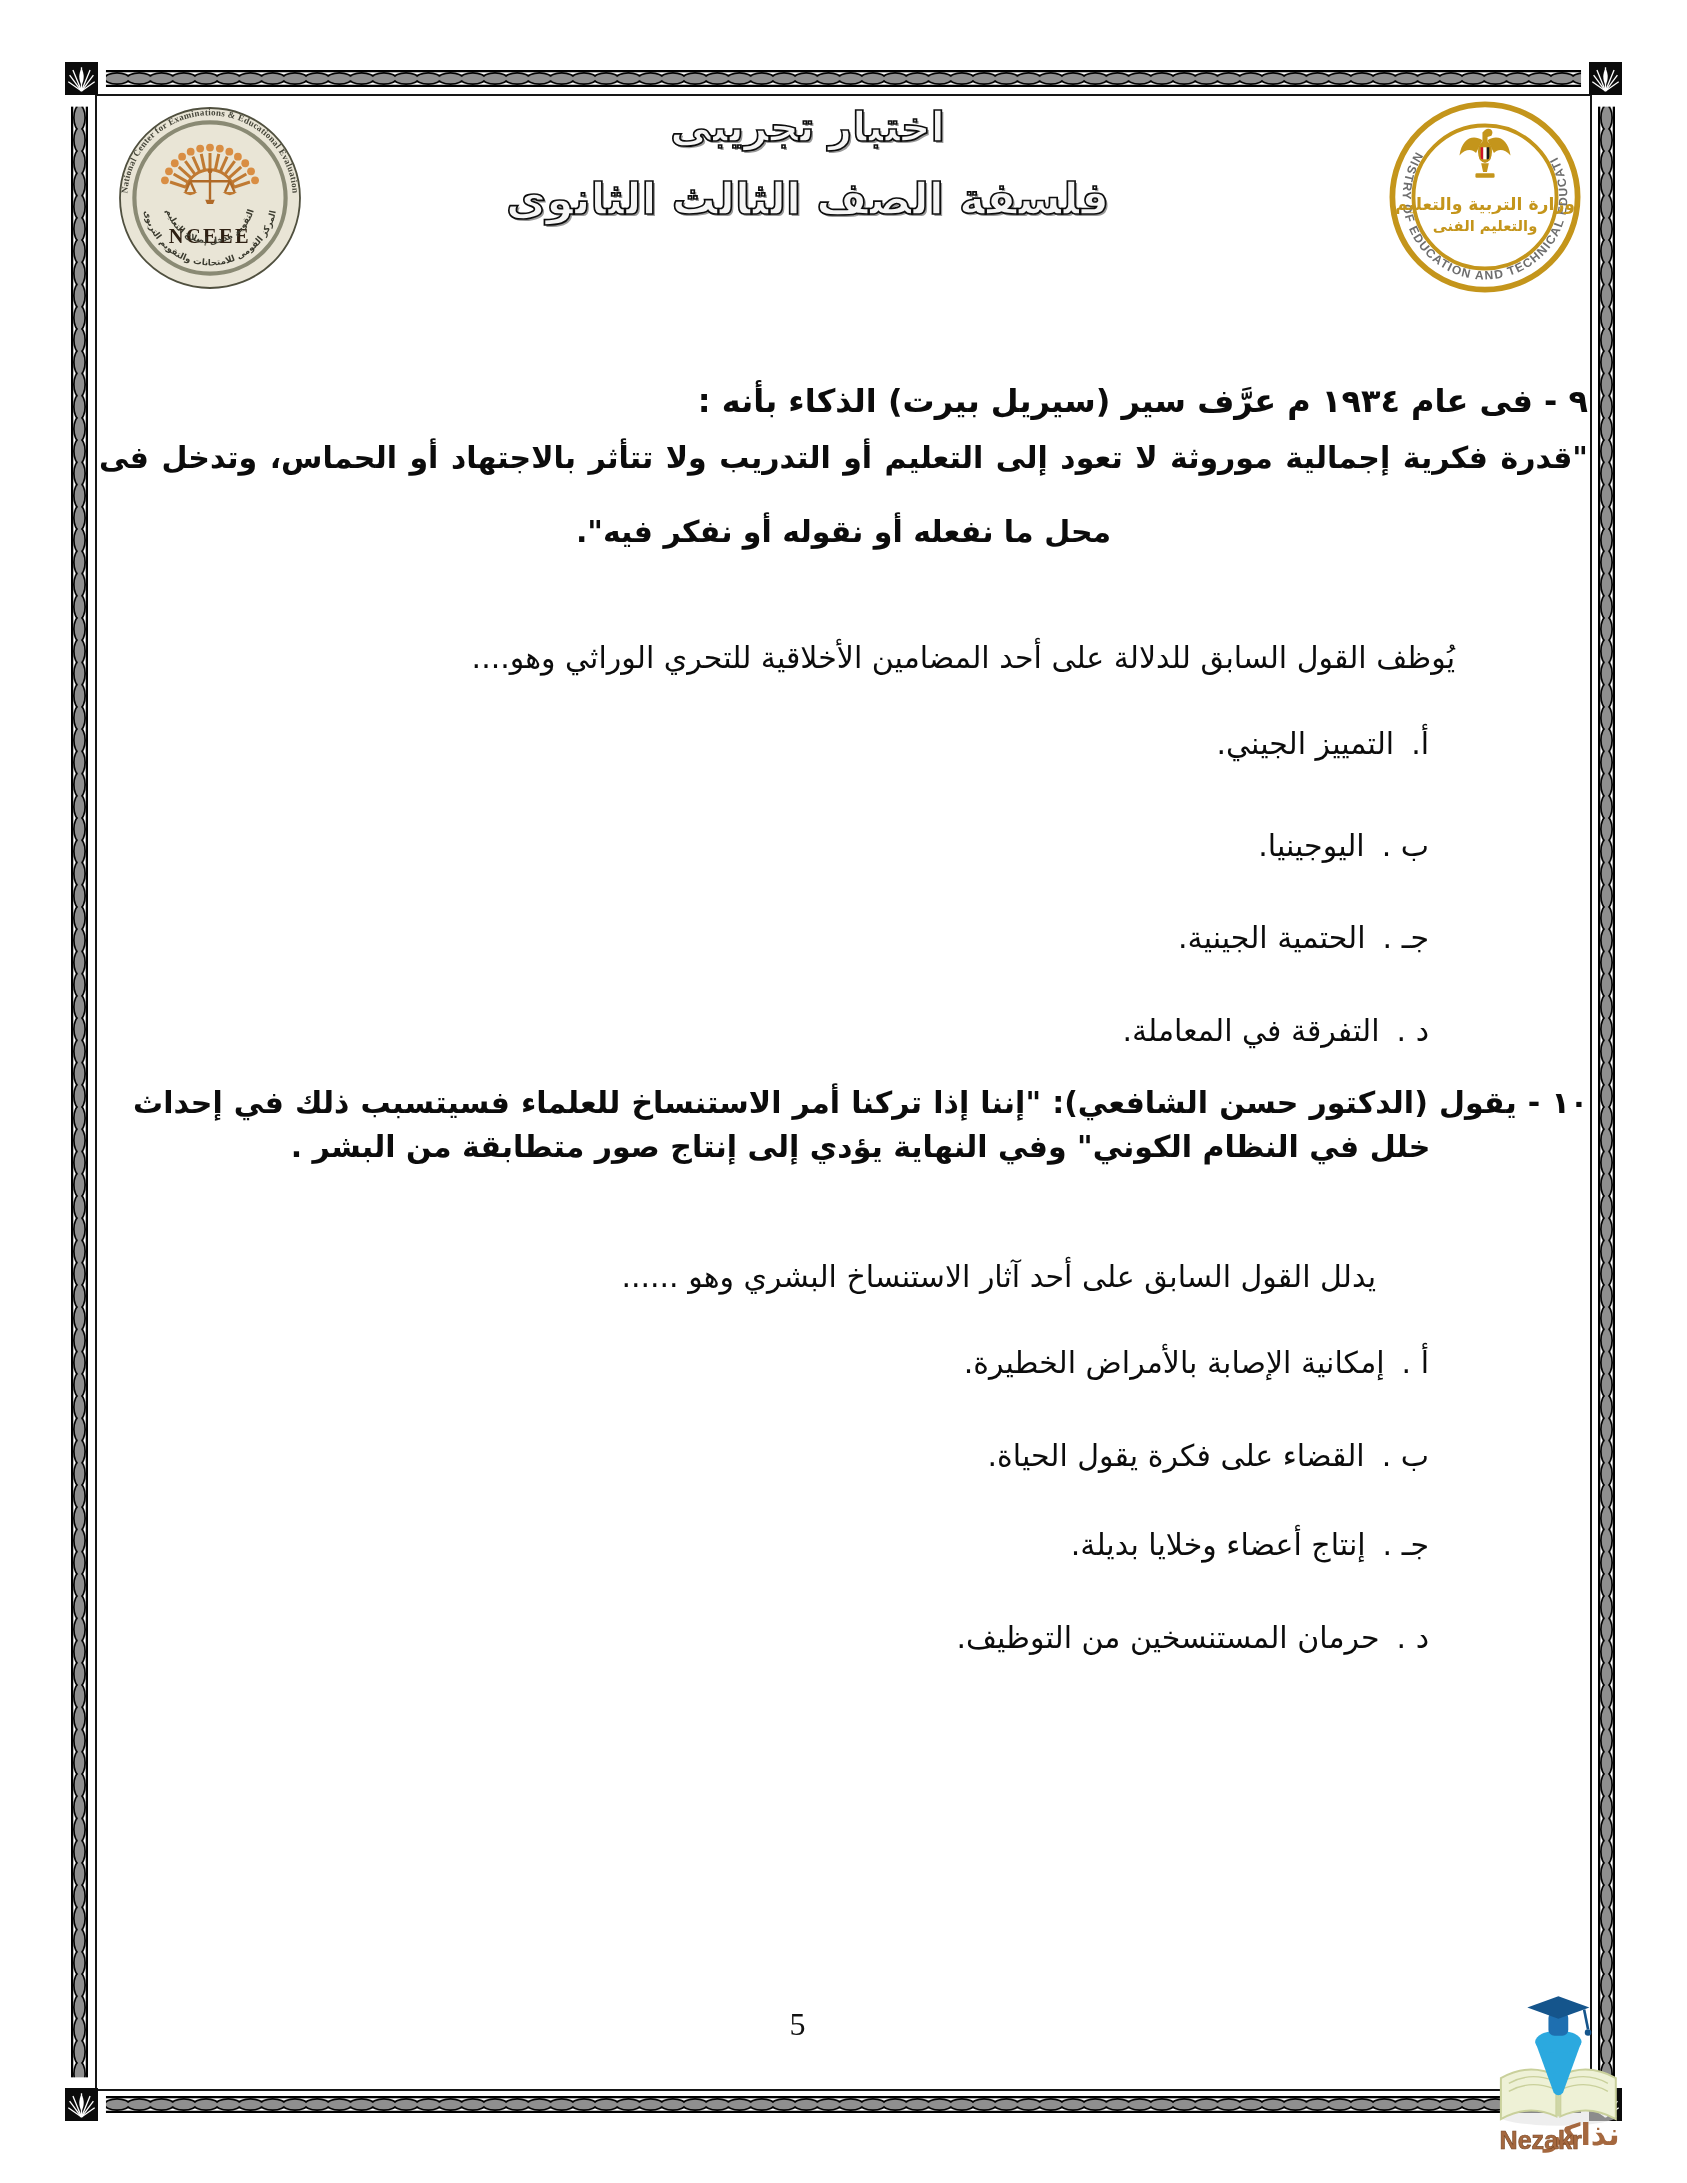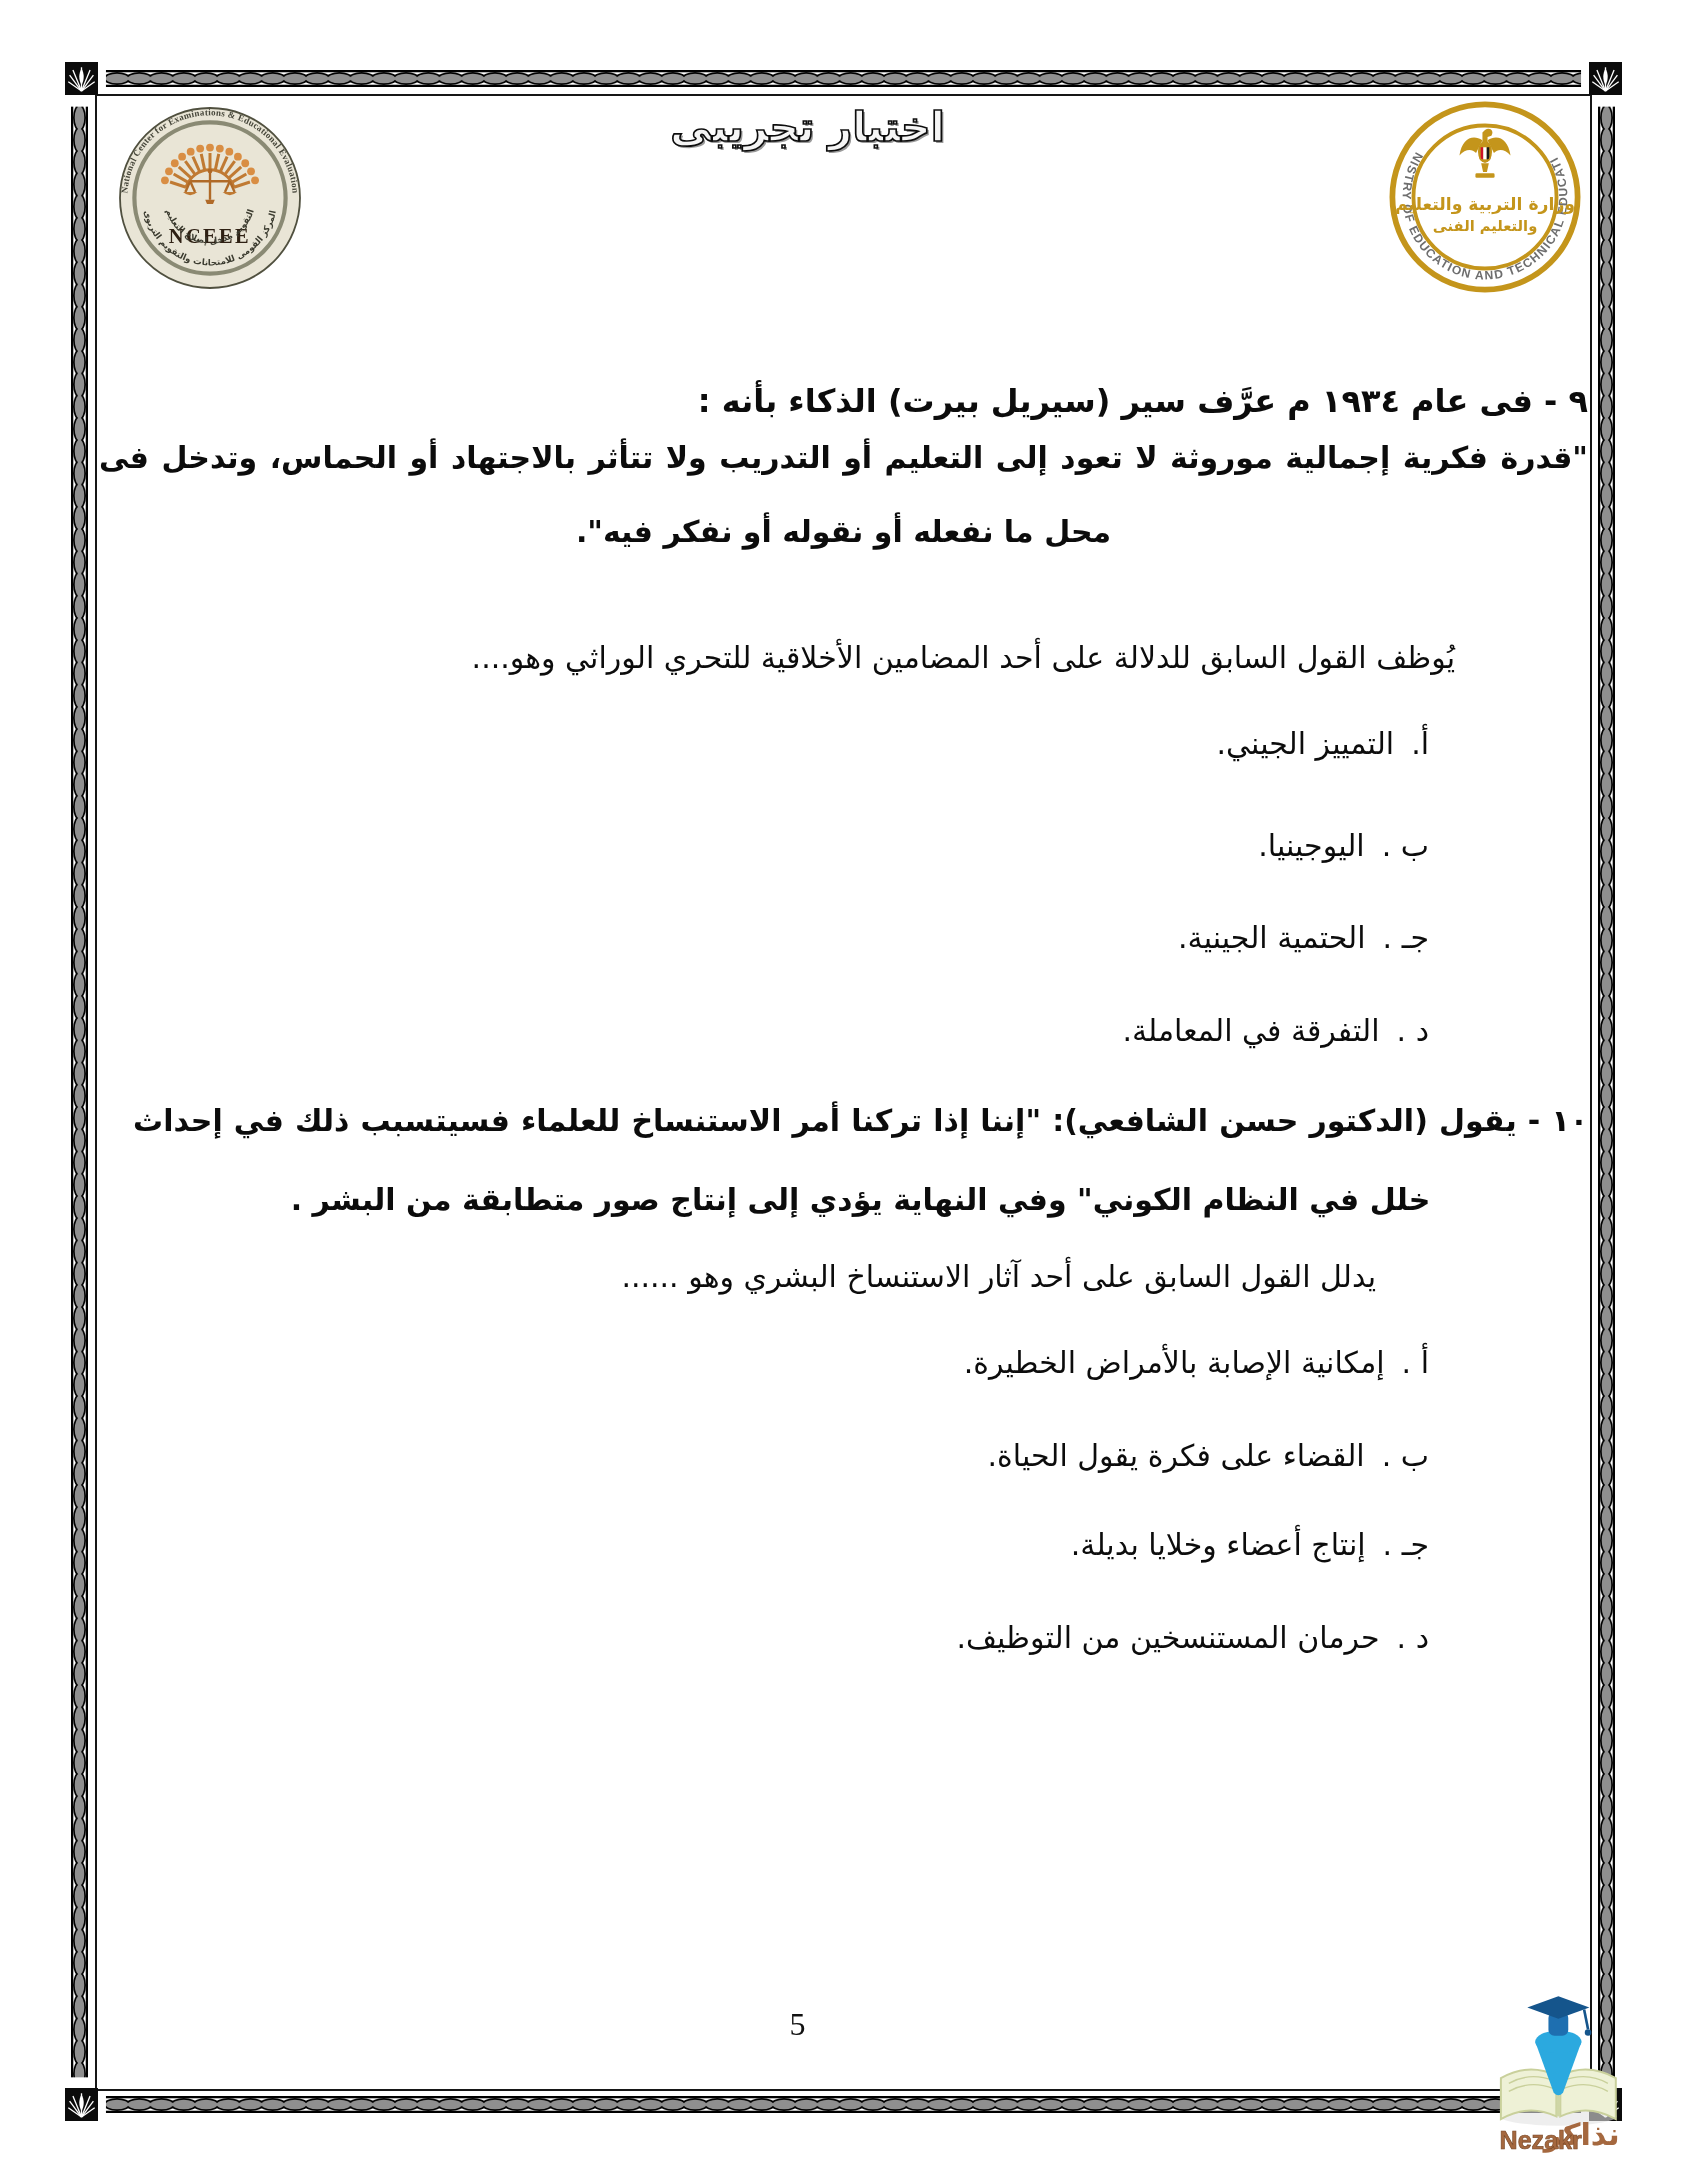--- a/index.html
+++ b/index.html
@@ -35,21 +35,21 @@
   .q-para{position:absolute;left:99px;right:99px;font-size:30px;font-weight:bold;
           line-height:74px;text-align:justify;text-align-last:center;}
   .q-stem{position:absolute;font-size:30px;white-space:nowrap;}
   .q-opt{position:absolute;right:258px;font-size:30px;white-space:nowrap;}
   .q-opt .lbl{margin-inline-end:17px;}
 
   .t-q9line1{top:382px;}
   .t-q9quote{top:421px;}
   .t-q9stem{top:640px;right:232px;}
   .t-q9a{top:726px;} .t-q9b{top:828px;} .t-q9c{top:920px;} .t-q9d{top:1013px;}
-  .t-q10para{top:1081px;line-height:79px;margin-left:34px;}
+  .t-q10para{top:1081px;line-height:44px;margin-left:34px;}
   .t-q10stem{top:1259px;right:311px;}
   .t-q10a{top:1345px;} .t-q10b{top:1438px;} .t-q10c{top:1527px;} .t-q10d{top:1620px;}
 
   
   .page-num{position:absolute;left:761px;top:2006px;width:73px;text-align:center;
             font-family:"Liberation Serif",serif;font-size:32px;color:#111;}
   .nezakr{position:absolute;left:1489px;top:1979px;z-index:6;}
 </style>
 </head>
 <body>
@@ -210,20 +210,21 @@
         <textPath href="#nceeeMotto" startOffset="50%" text-anchor="middle">التقويم مدخل إصلاح التعليم</textPath>
       </text>
       <path id="nceeeName" d="M 53.4 174.8 A 112 112 0 0 0 276.6 174.8" fill="none"></path>
       <text font-size="14.5" fill="#3c3c30" font-weight="bold">
         <textPath href="#nceeeName" startOffset="50%" text-anchor="middle">المركز القومى للامتحانات والتقويم التربوى</textPath>
       </text>
     </svg>
   </div>
 
   <div class="title title1 ar">اختبار تجريبى</div>
+  <div class="title title2 ar">فلسفة الصف الثالث الثانوى</div>
 
   <div class="ministry">
     <svg width="198" height="198" viewBox="0 0 310 310">
       <circle cx="155" cy="155" r="145" fill="#fff" stroke="#c4951b" stroke-width="9"></circle>
       <circle cx="155" cy="155" r="112" fill="#fff" stroke="#c4951b" stroke-width="6"></circle>
       <path id="minRing" d="M 43.3 90.5 A 129 129 0 1 0 266.7 90.5" fill="none"></path>
       <text font-family="Liberation Sans, sans-serif" font-size="19" font-weight="bold" letter-spacing="2" fill="#6e6e6e">
         <textPath href="#minRing" startOffset="50%" text-anchor="middle">MINISTRY OF EDUCATION AND TECHNICAL EDUCATION</textPath>
       </text>
 

